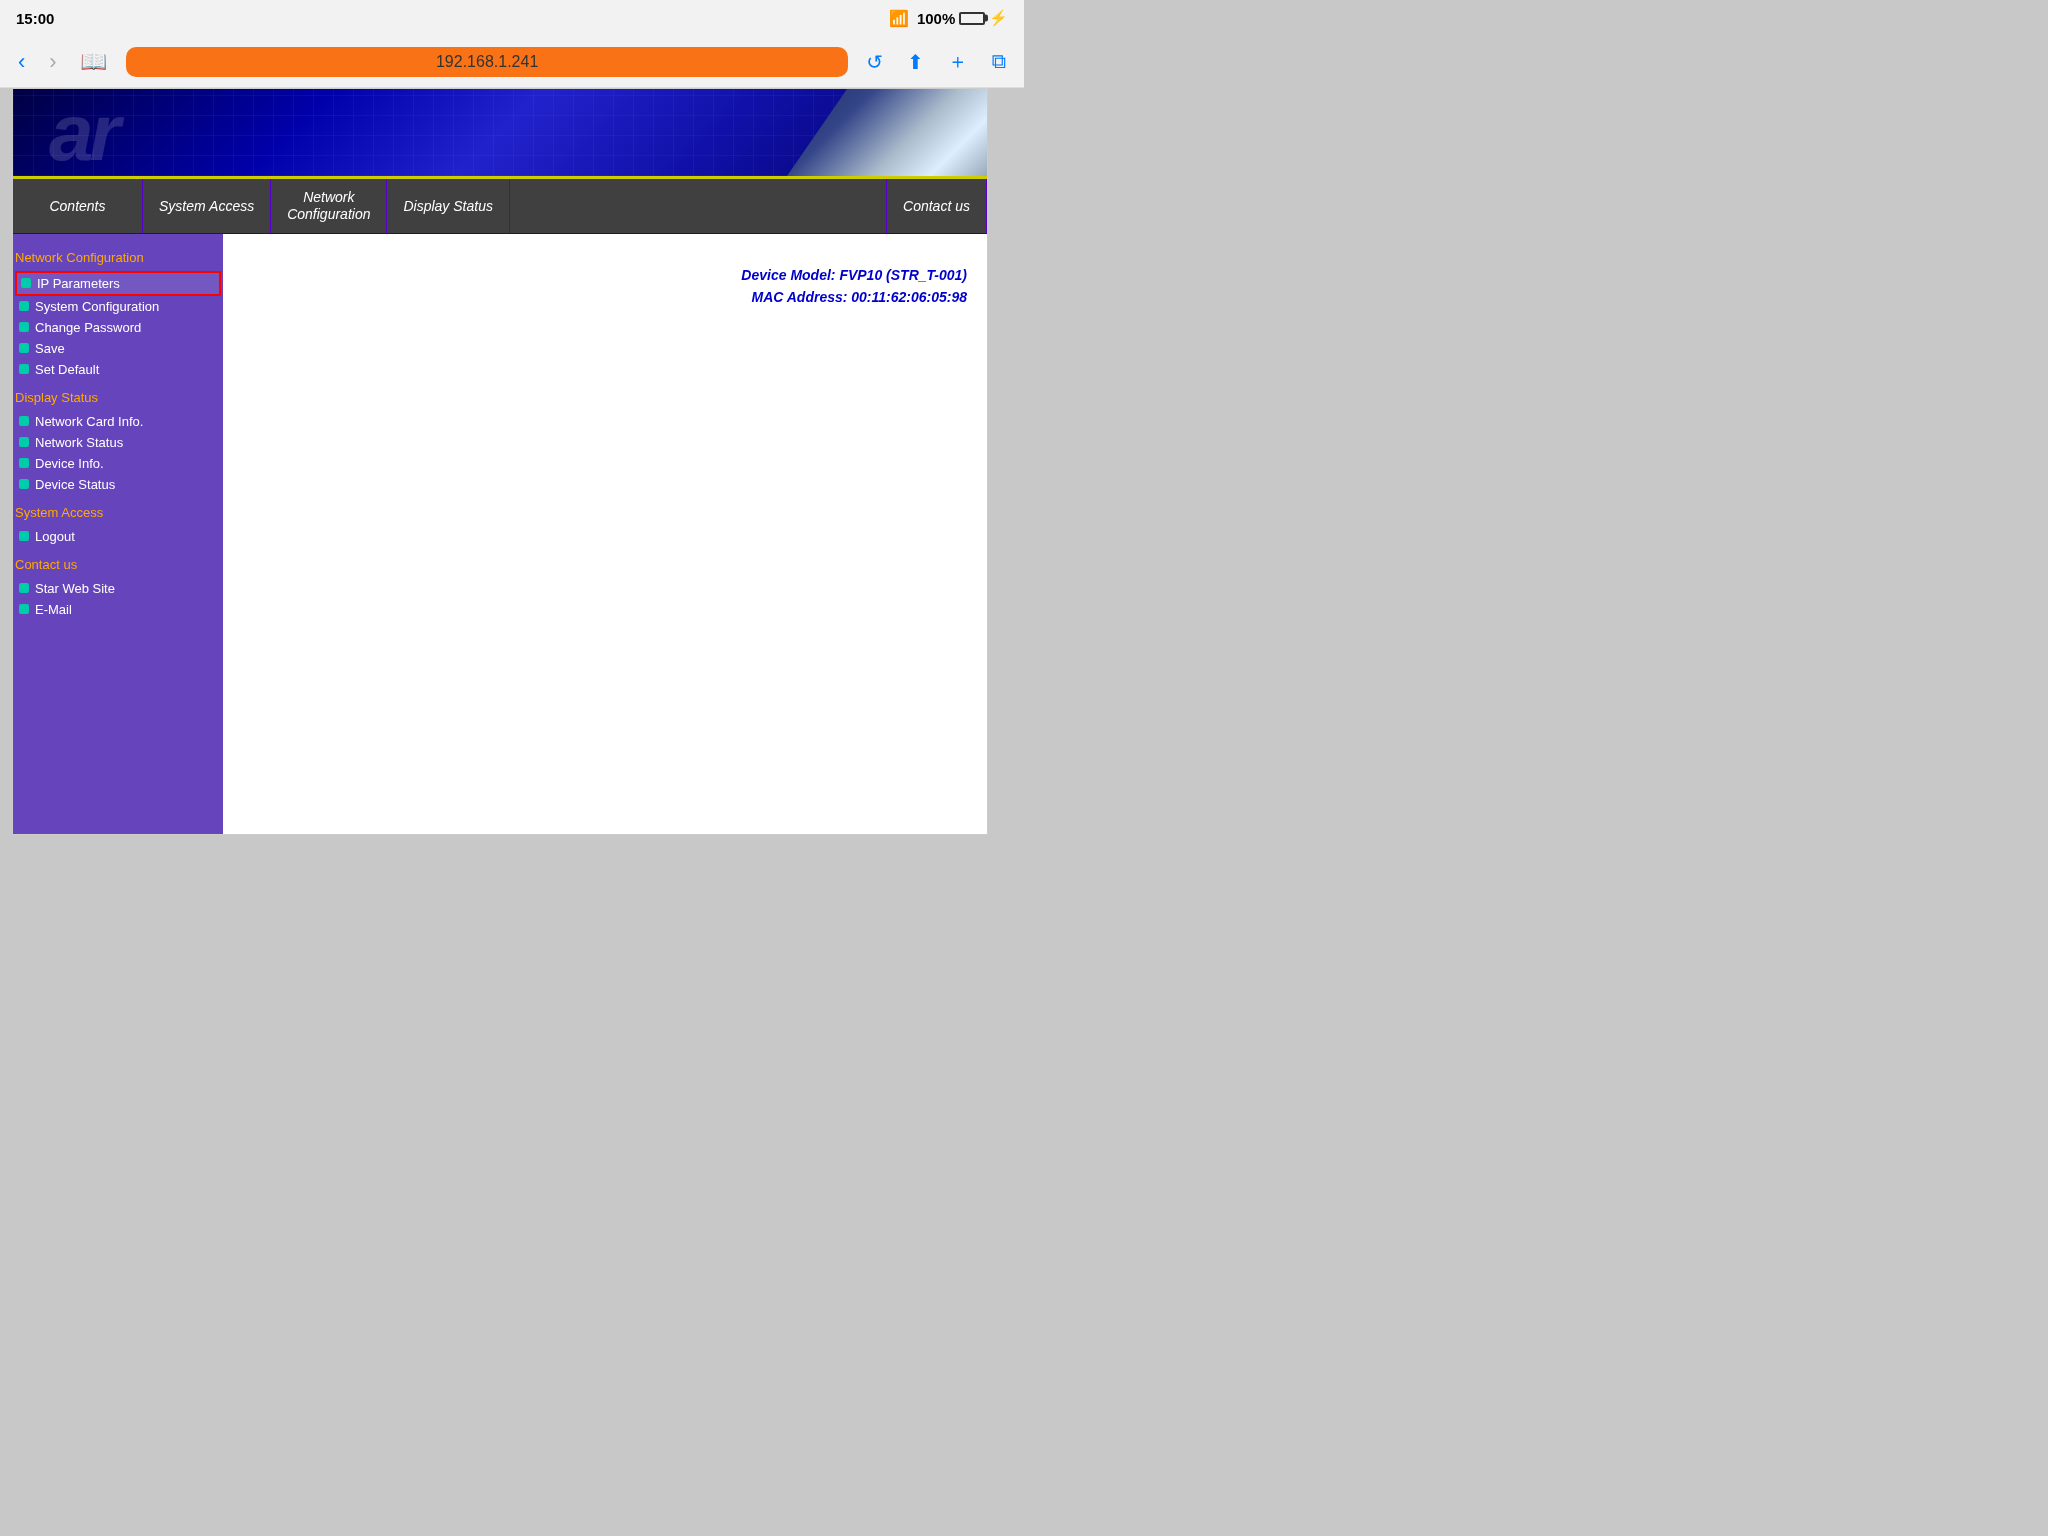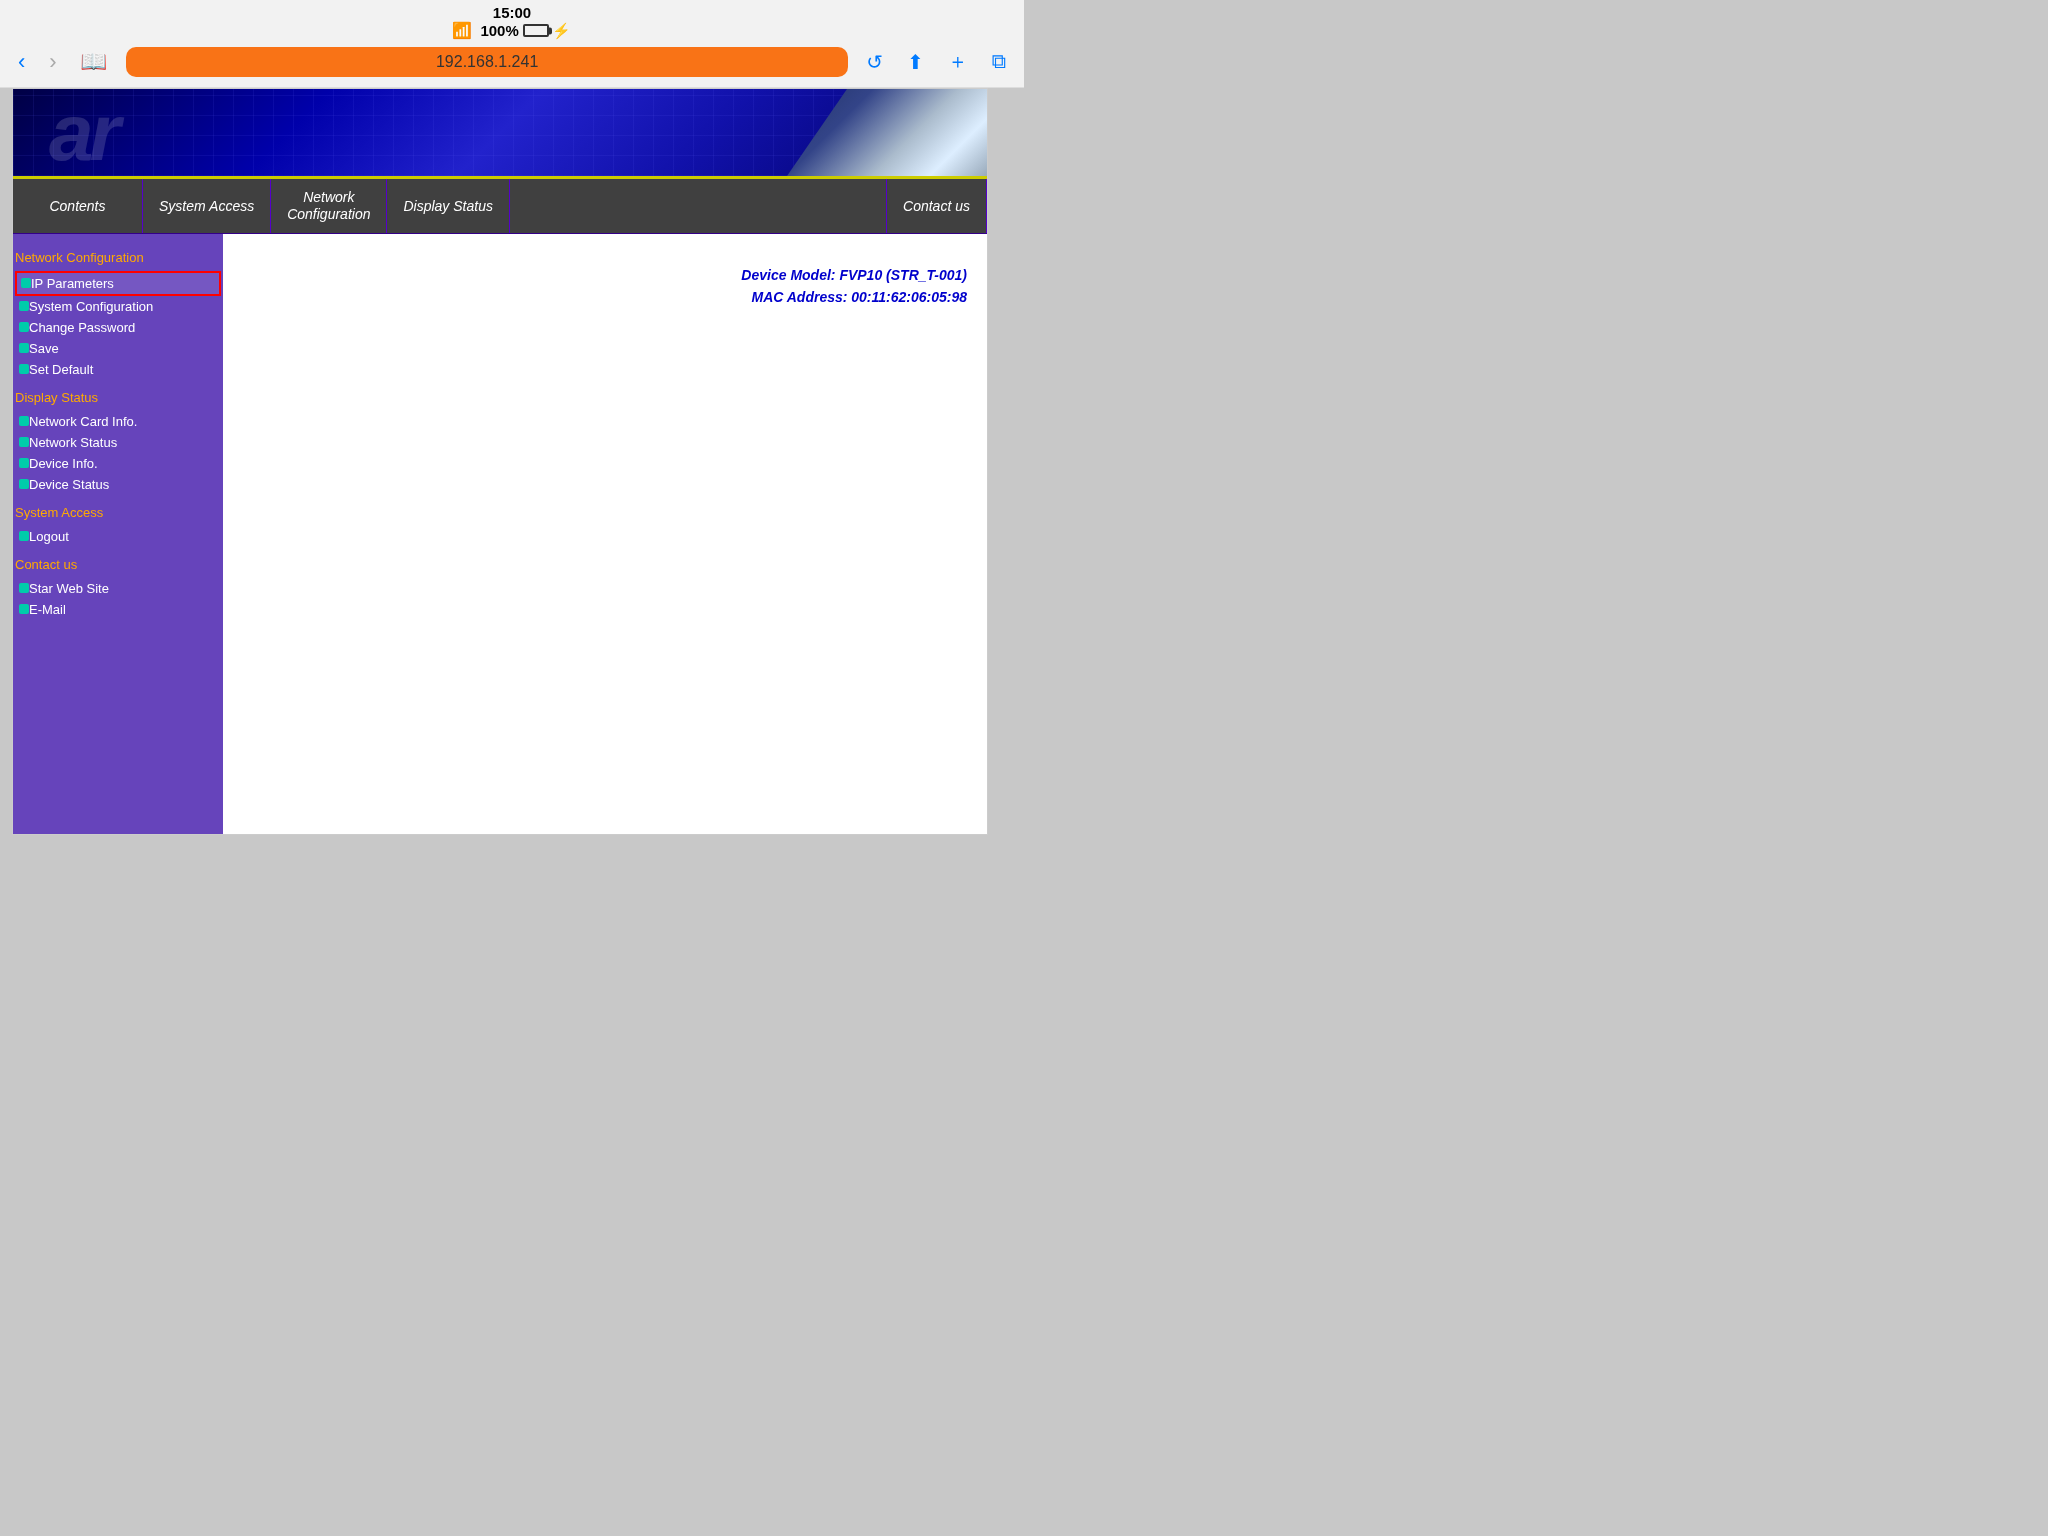--- a/index.html
+++ b/index.html
@@ -8,21 +8,20 @@
     
     .status-bar {
       background: #f2f2f2;
       display: flex;
       justify-content: space-between;
       align-items: center;
       padding: 4px 16px;
       height: 36px;
       font-size: 15px;
       font-weight: 600;
-      flex-direction: column;
     }
     .status-right {
       display: flex;
       align-items: center;
       gap: 8px;
     }
     .wifi-icon { font-size: 16px; }
     .battery {
       display: inline-flex;
       align-items: center;
@@ -206,20 +205,21 @@
       color: #ffaa00;
       font-size: 13px;
       margin-bottom: 6px;
       margin-top: 10px;
       cursor: pointer;
     }
     .sidebar-section-title:first-child { margin-top: 0; }
     .sidebar-item {
       display: flex;
       align-items: center;
+      gap: 6px;
       color: white;
       font-size: 13px;
       padding: 3px 4px;
       cursor: pointer;
       text-decoration: none;
     }
     .sidebar-item.active {
       border: 2px solid red;
       background: rgba(255,255,255,0.1);
     }

